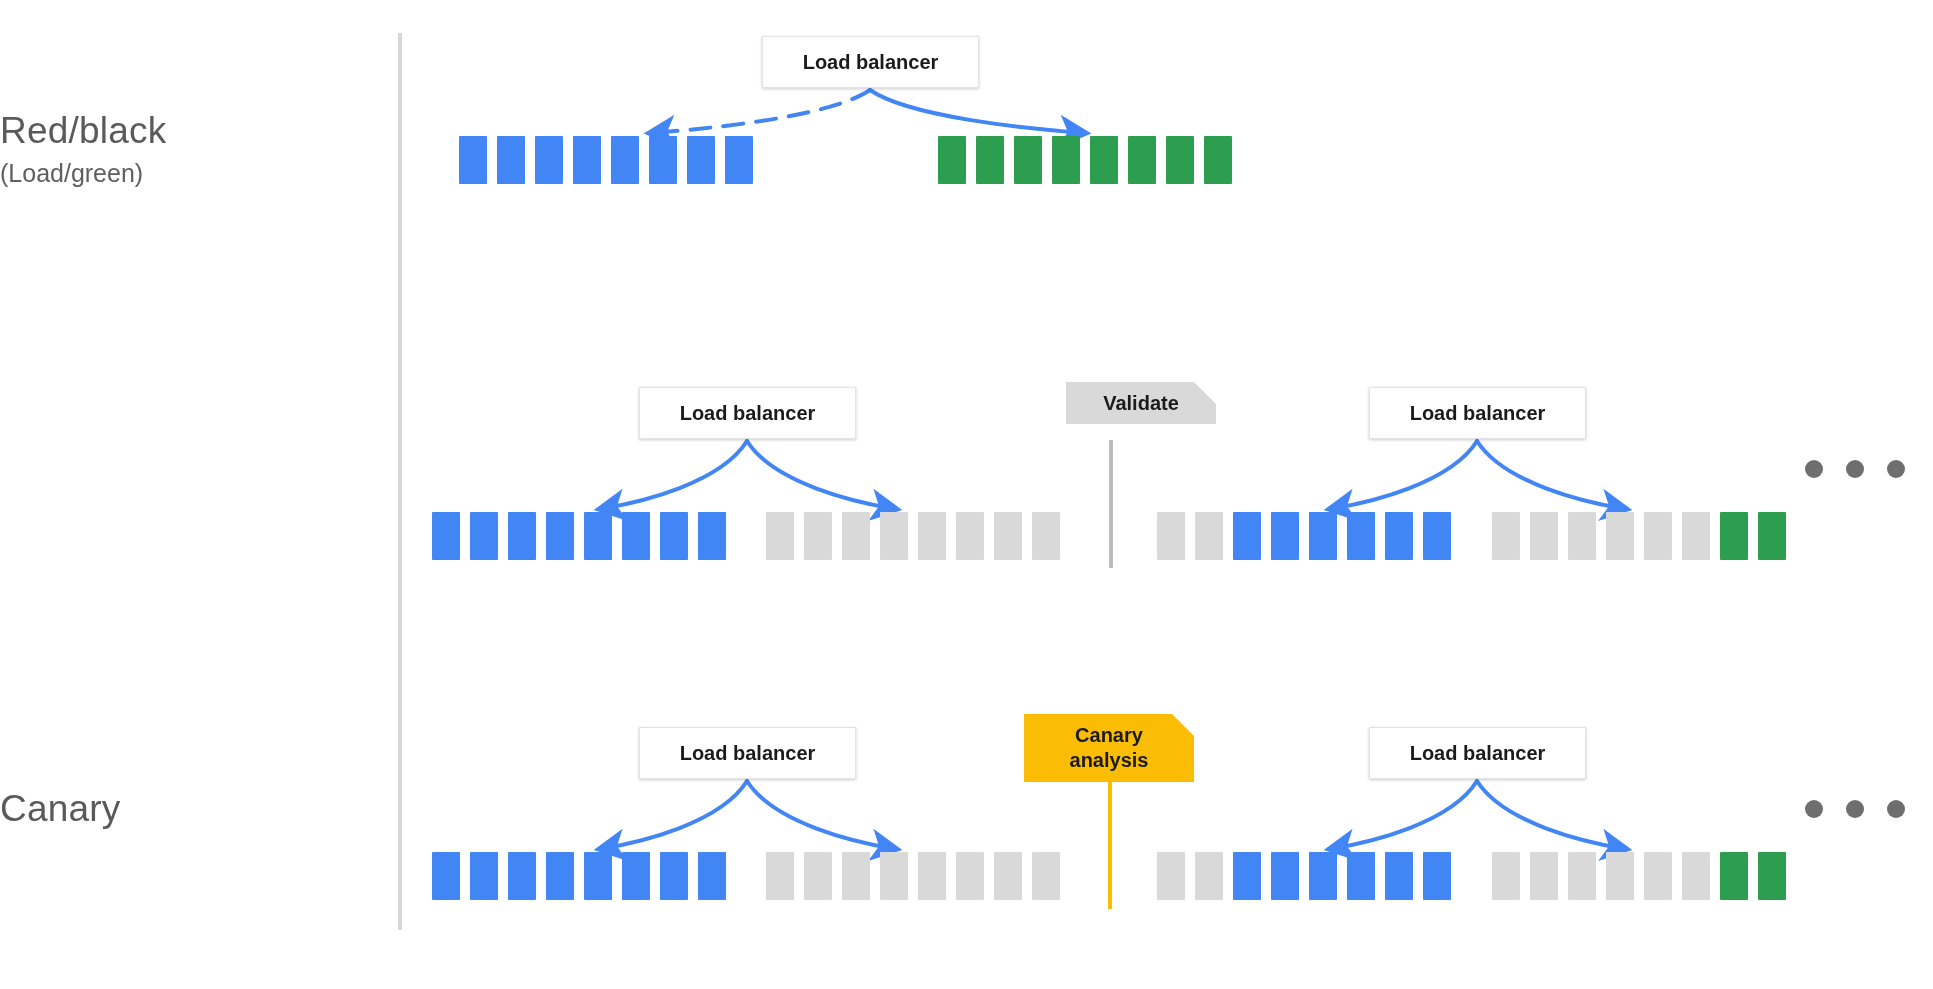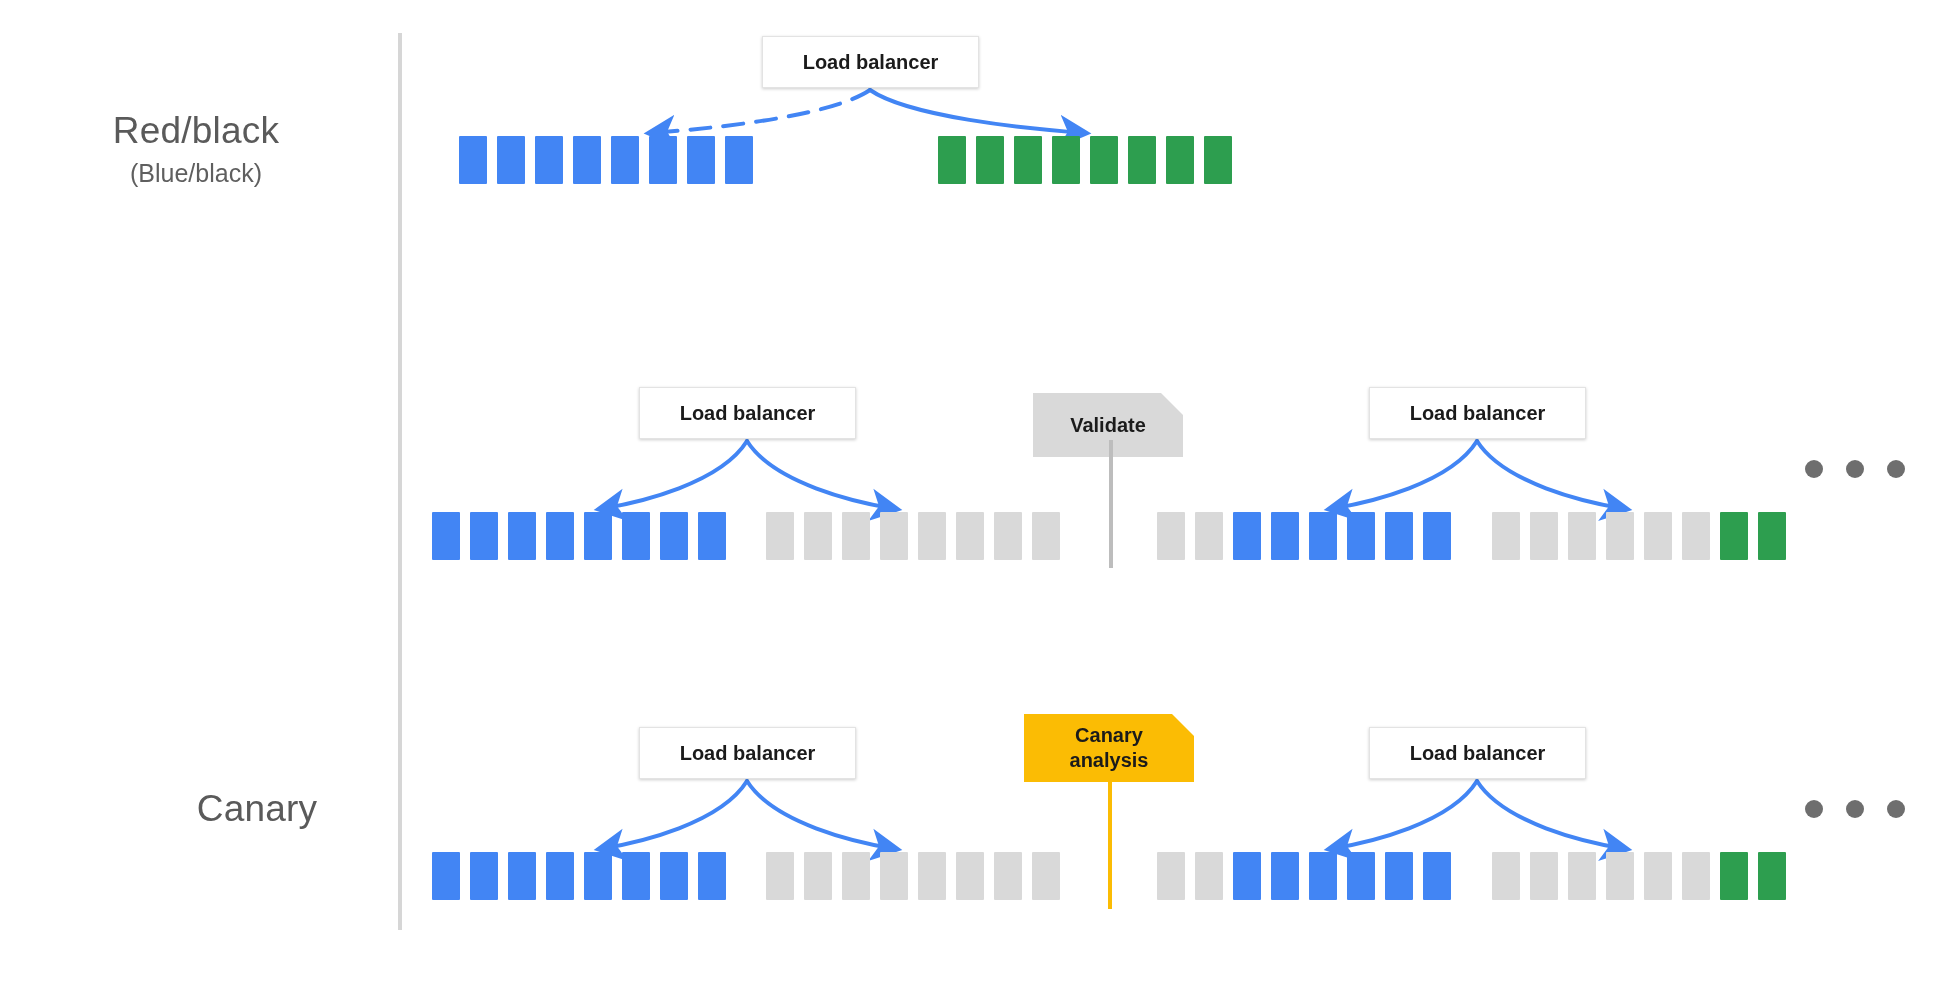--- a/index.html
+++ b/index.html
@@ -15,21 +15,21 @@
   
   .axis-line{
     position:absolute;
     background:#d6d6d6;
     width:4px;
   }
 
   
   .row-label{
     position:absolute;
-    text-align:center;
+    text-align:left;
     color:#5a5a5a;
     font-weight:400;
     line-height:1.15;
     white-space:nowrap;
   }
   .row-label .main{
     font-size:37px;
     letter-spacing:0.2px;
     display:block;
   }
@@ -114,21 +114,21 @@
         <path d="M 1477 441 C 1503.82 483.15999999999997, 1584.28 502.2, 1626 509" fill="none" stroke="#4285f4" stroke-width="4" stroke-linecap="round" marker-end="url(#ah-solid)"></path>
         <path d="M 747 781 C 720.54 823.16, 641.16 842.2, 600 849" fill="none" stroke="#4285f4" stroke-width="4" stroke-linecap="round" marker-end="url(#ah-solid)"></path>
         <path d="M 747 781 C 773.82 823.16, 854.28 842.2, 896 849" fill="none" stroke="#4285f4" stroke-width="4" stroke-linecap="round" marker-end="url(#ah-solid)"></path>
         <path d="M 1477 781 C 1450.54 823.16, 1371.16 842.2, 1330 849" fill="none" stroke="#4285f4" stroke-width="4" stroke-linecap="round" marker-end="url(#ah-solid)"></path>
         <path d="M 1477 781 C 1503.82 823.16, 1584.28 842.2, 1626 849" fill="none" stroke="#4285f4" stroke-width="4" stroke-linecap="round" marker-end="url(#ah-solid)"></path>
       </g>
   </svg>
 
   <div class="row-label" style="left: 0px; top: 110px; width: 392px;">
     <span class="main">Red/black</span>
-    <span class="sub">(Blue/black)</span>
+    <span class="sub">(Load/green)</span>
   </div>
   <div class="row-label" style="left: 0px; top: 788px; width: 514px;">
     <span class="main">Canary</span>
   </div>
 
   <div id="dynamic">
       <div class="box blue" style="left: 459px; top: 136px;"></div>
       <div class="box blue" style="left: 497px; top: 136px;"></div>
       <div class="box blue" style="left: 535px; top: 136px;"></div>
       <div class="box blue" style="left: 573px; top: 136px;"></div>
@@ -178,21 +178,21 @@
       <div class="box gray" style="left: 1530px; top: 512px;"></div>
       <div class="box gray" style="left: 1568px; top: 512px;"></div>
       <div class="box gray" style="left: 1606px; top: 512px;"></div>
       <div class="box gray" style="left: 1644px; top: 512px;"></div>
       <div class="box gray" style="left: 1682px; top: 512px;"></div>
       <div class="box green" style="left: 1720px; top: 512px;"></div>
       <div class="box green" style="left: 1758px; top: 512px;"></div>
       <div class="lb-node" style="left: 1369px; top: 387px; width: 217px; height: 52px;">
         <span>Load balancer</span>
       </div>
-      <div class="note-node validate" style="left: 1033px; top: 382px; width: 150px; height: 64px; margin-top: 11px;">
+      <div class="note-node validate" style="left: 1066px; top: 382px; width: 150px; height: 42px;">
         <span>Validate</span>
       </div>
       <div class="note-stem gray" style="left: 1109px; top: 440px; height: 128px;"></div>
       <div class="dots" style="left: 1805px; top: 460px;">
         <div class="dot"></div>
         <div class="dot"></div>
         <div class="dot"></div>
       </div>
       <div class="box blue" style="left: 432px; top: 852px;"></div>
       <div class="box blue" style="left: 470px; top: 852px;"></div>

